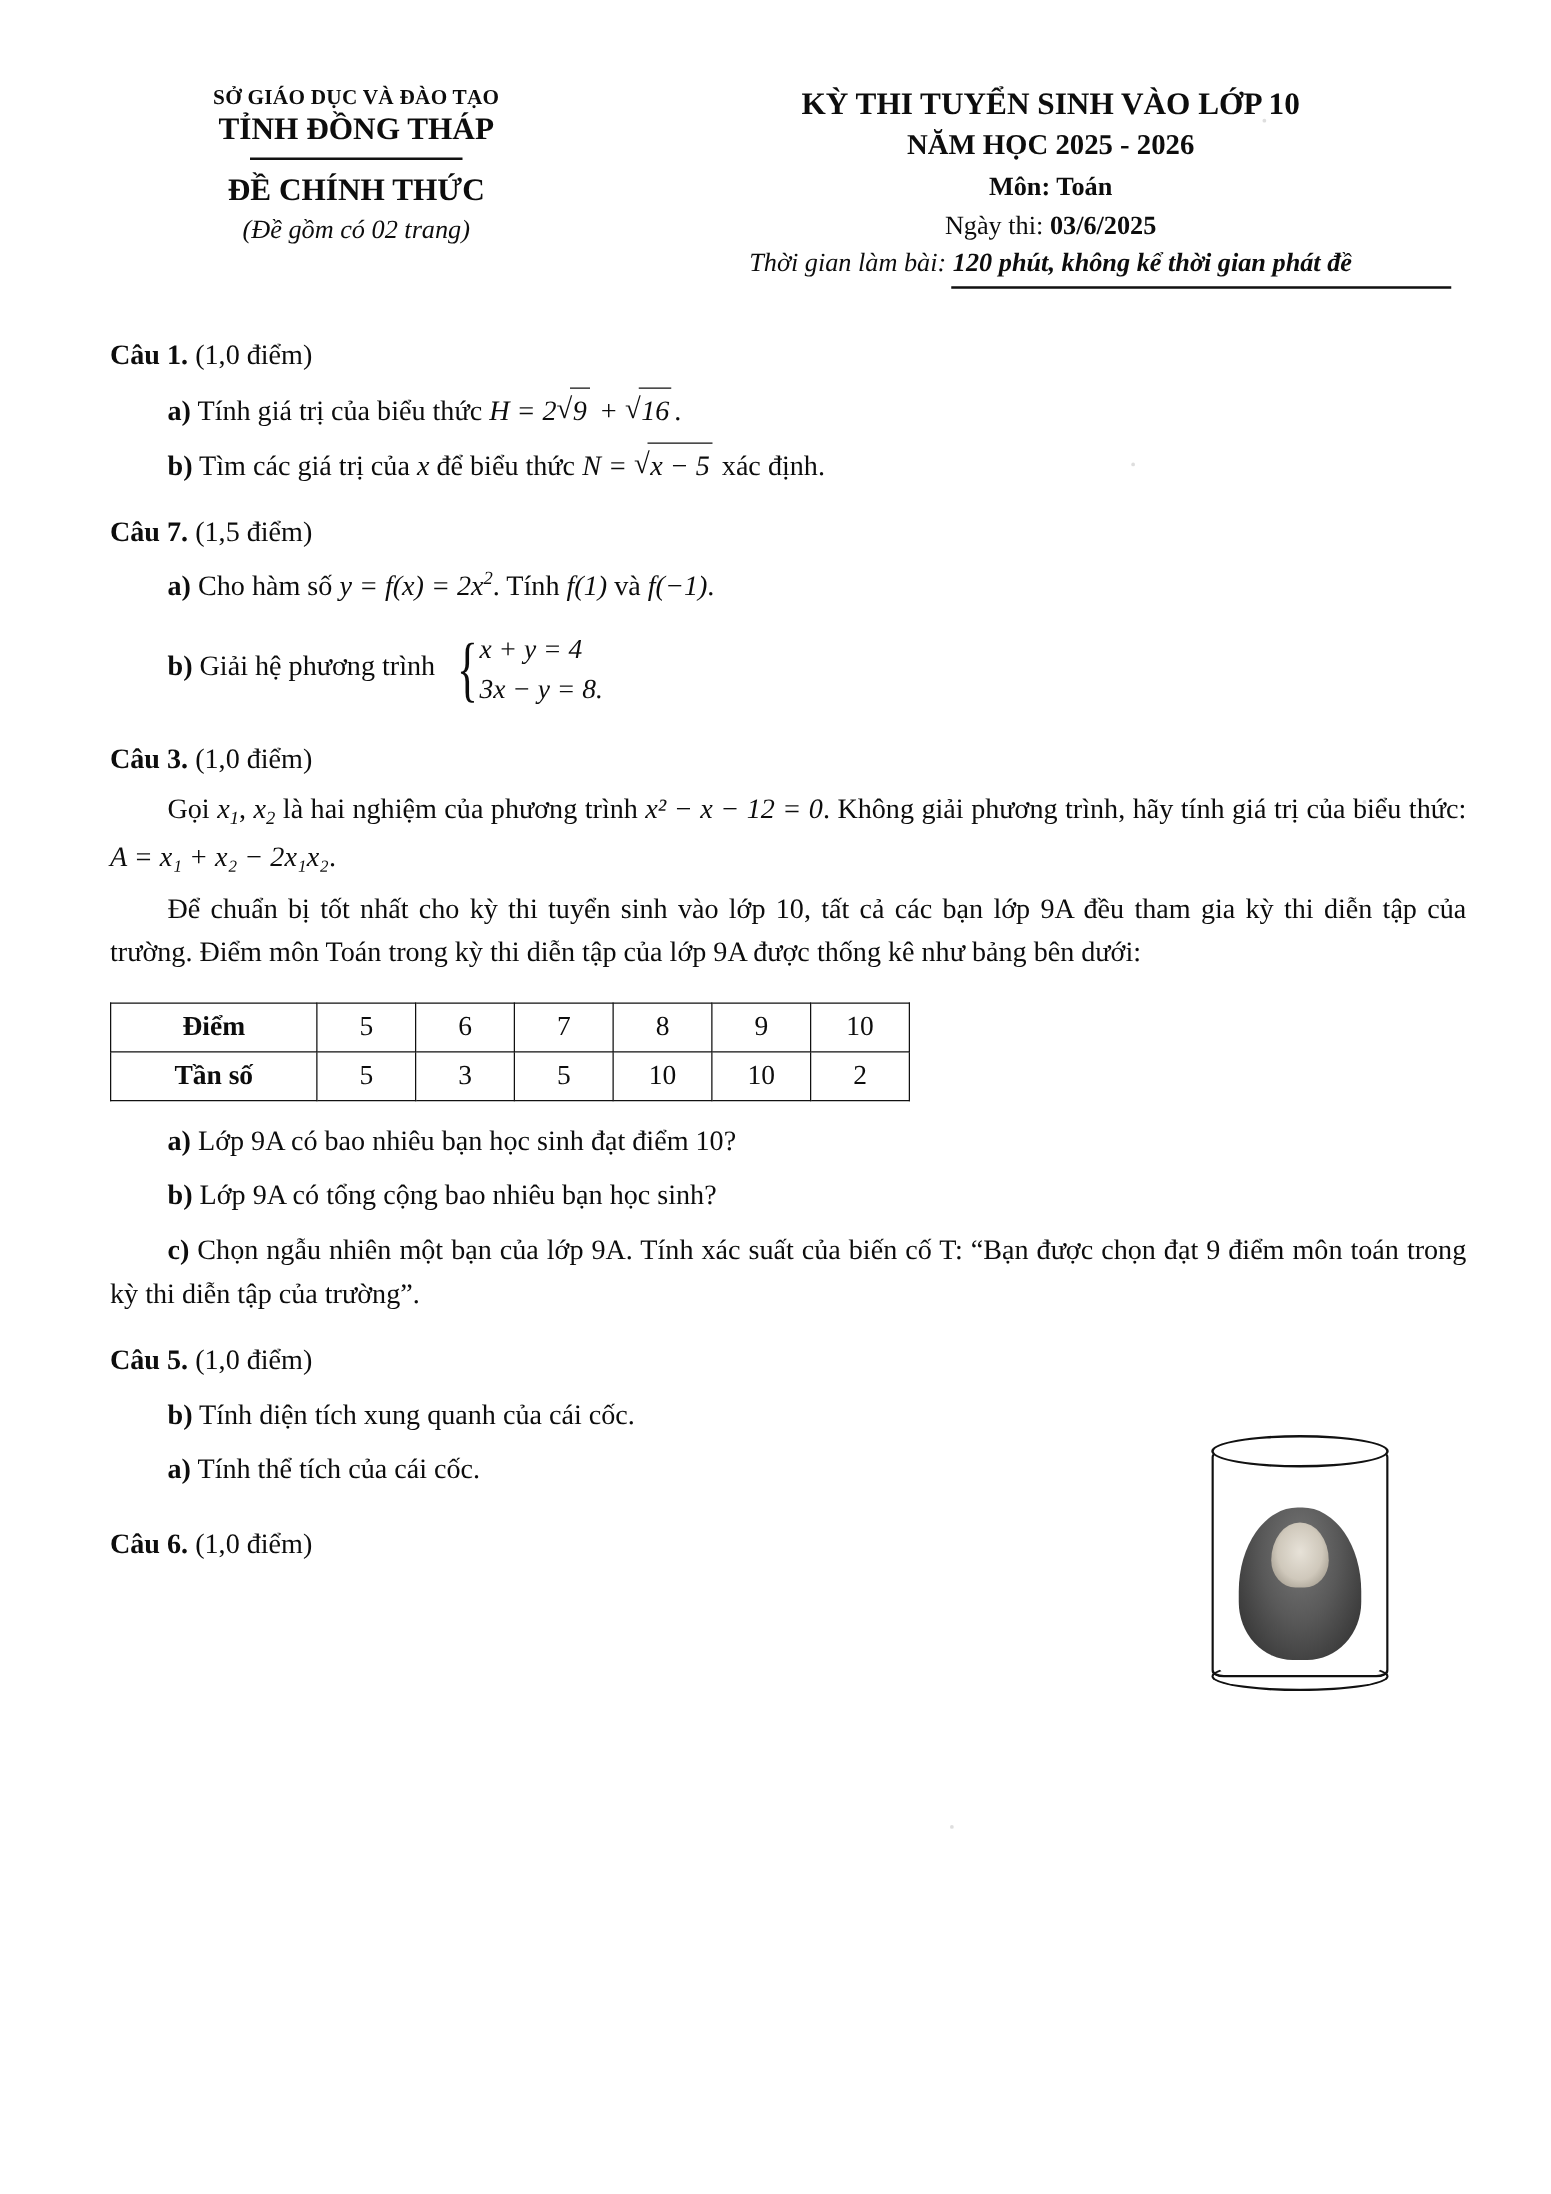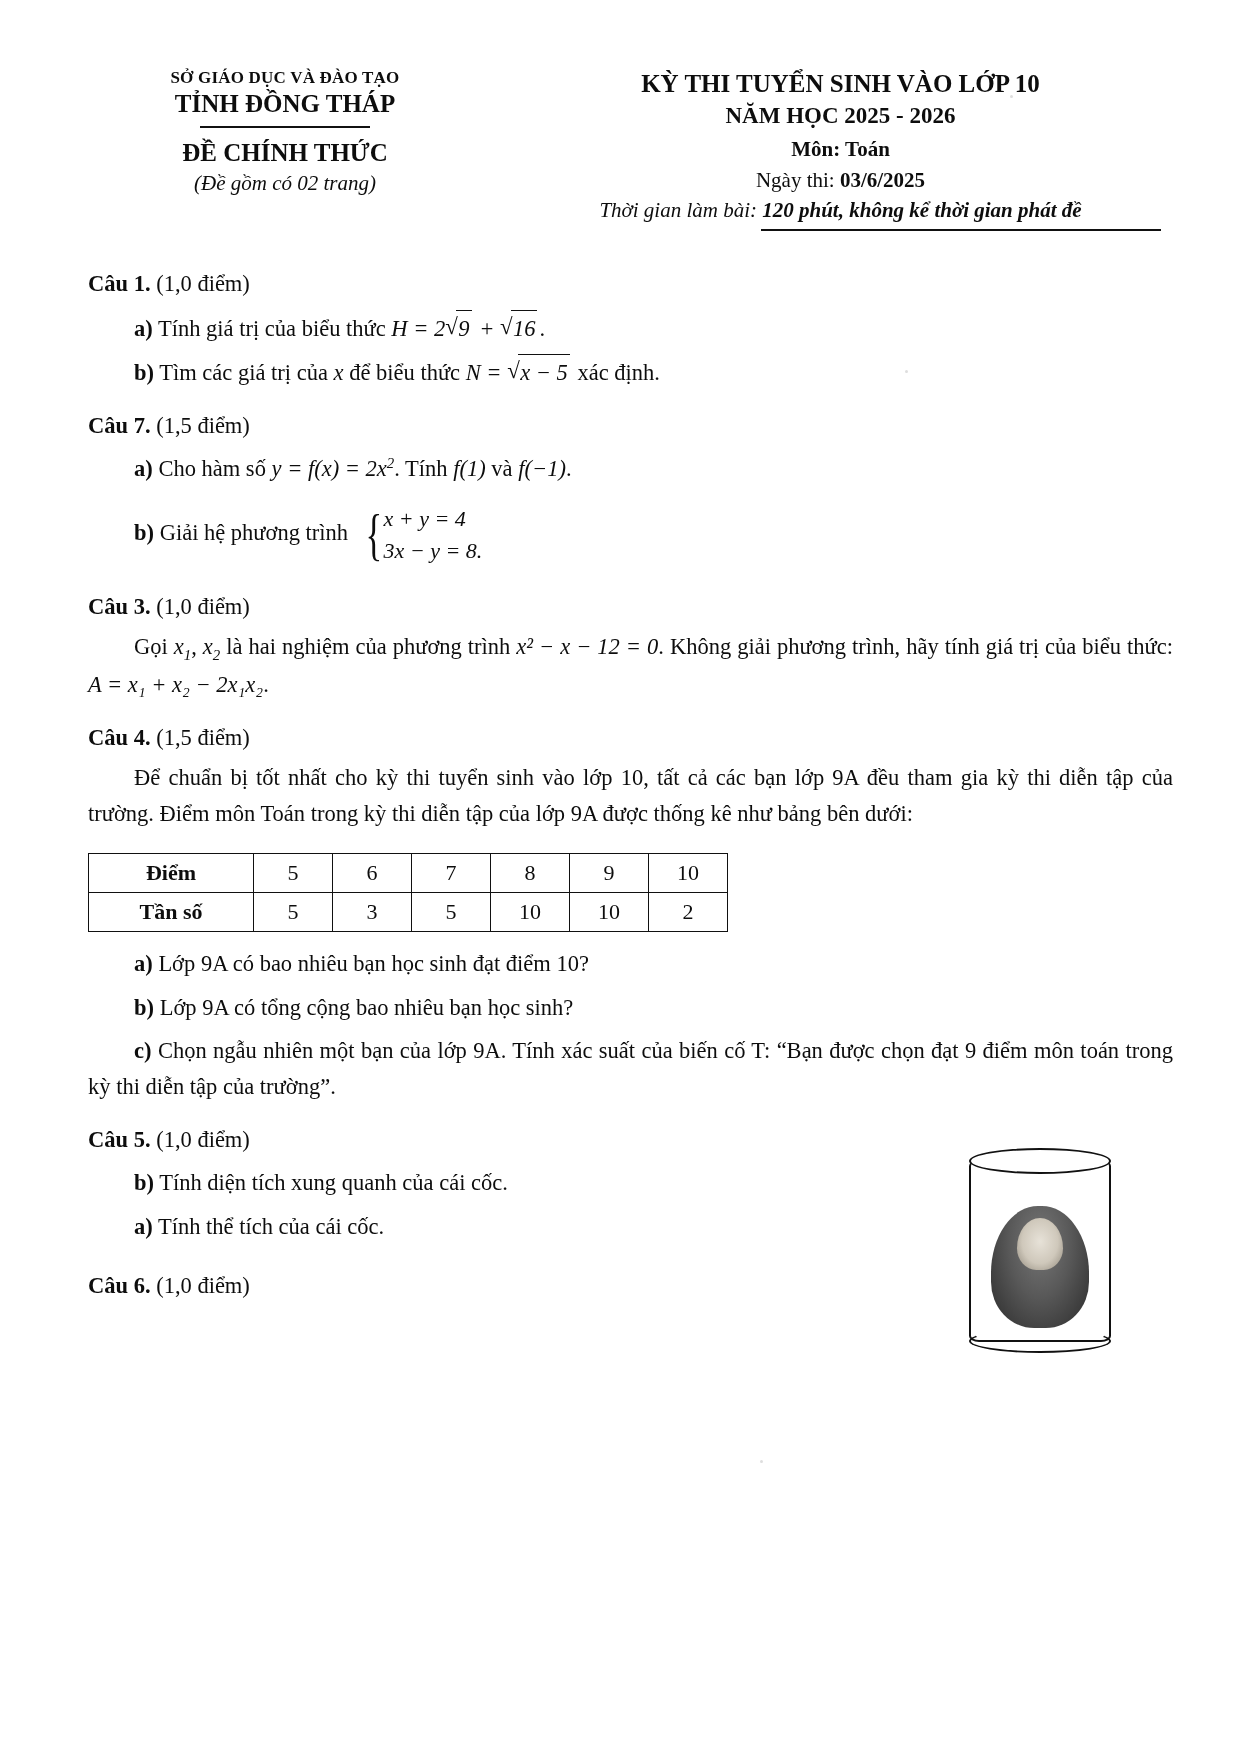--- a/index.html
+++ b/index.html
@@ -307,23 +307,20 @@
       </span>
     </div>
 
     <div class="q-head" style="margin-top:22px;">
       <b>Câu 3.</b><span> (1,0 điểm)</span>
     </div>
     <div class="para">
       <span>Gọi </span><i class="v">x</i><sub class="idx">1</sub><span>, </span><i class="v">x</i><sub class="idx">2</sub><span> là hai nghiệm của phương trình </span><span class="math">x² − x − 12 = 0</span><span>. Không giải phương trình, hãy tính giá trị của biểu thức: </span><span class="math">A = x₁ + x₂ − 2x₁x₂</span><span>.</span>
     </div>
 
-    <div class="q-head">
-      <b>Câu 4.</b><span> (1,5 điểm)</span>
-    </div>
     <div class="para">Để chuẩn bị tốt nhất cho kỳ thi tuyển sinh vào lớp 10, tất cả các bạn lớp 9A đều tham gia kỳ thi diễn tập của trường. Điểm môn Toán trong kỳ thi diễn tập của lớp 9A được thống kê như bảng bên dưới:</div>
 
     <div class="tbl-wrap">
       <table class="freq">
         <tbody>
             <tr>
           <td class="lbl">Điểm</td>
           <td>5</td>
           <td>6</td>
           <td>7</td>

